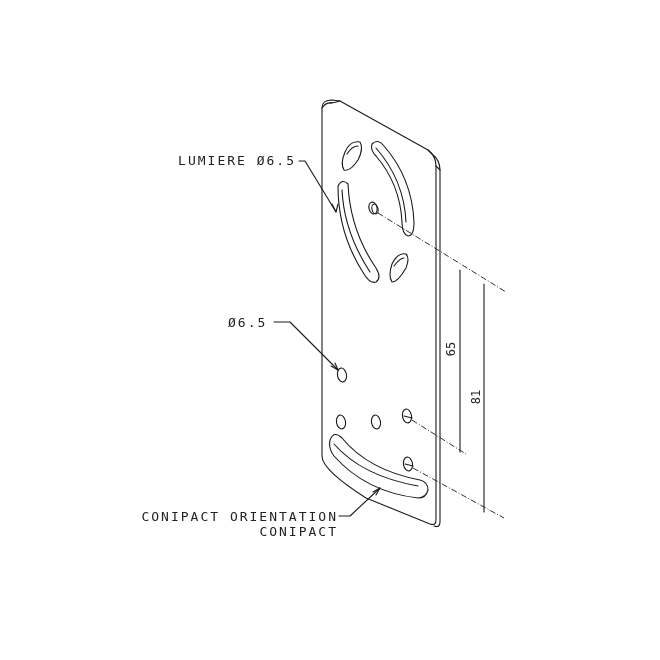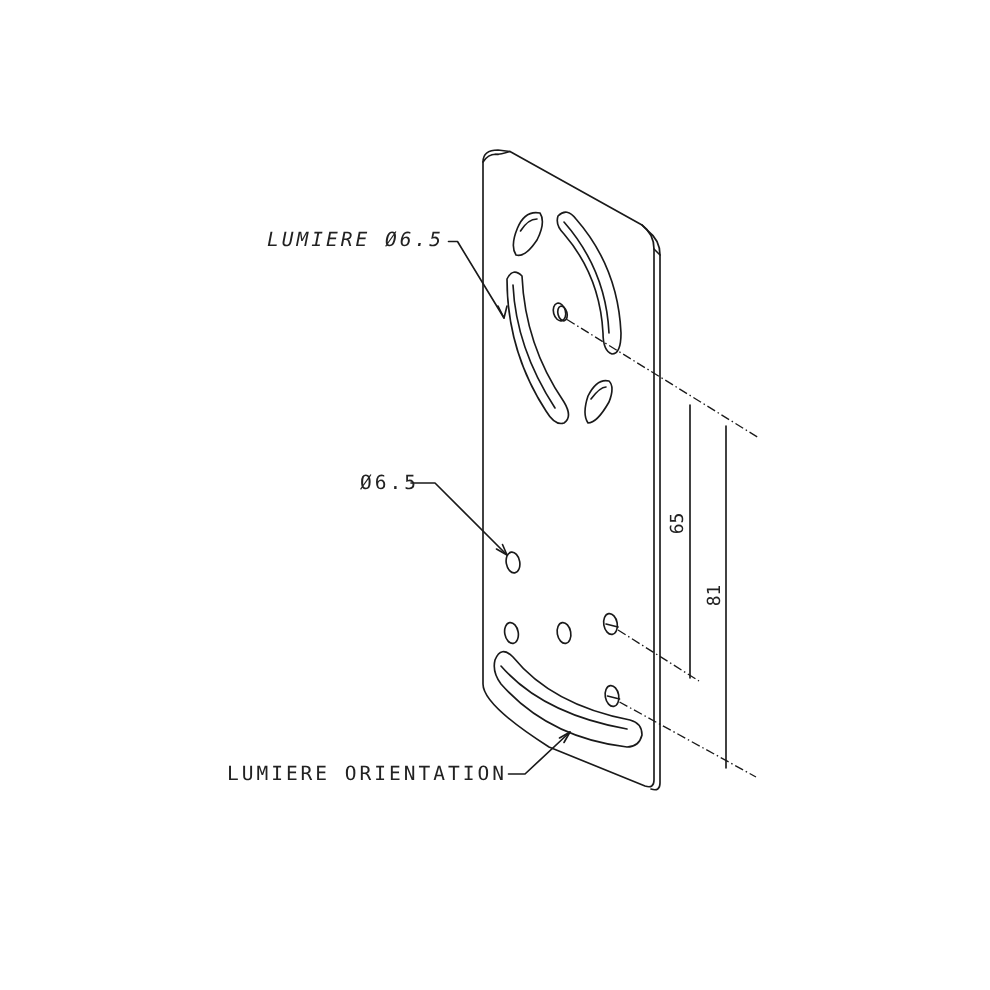--- a/index.html
+++ b/index.html
@@ -77,26 +77,27 @@
     <line x1="484" y1="284" x2="484" y2="512"></line>
   </g>
 
   <g fill="none" stroke="#1a1a1a" stroke-width="0.9" stroke-dasharray="6,2,1,2">
     <line x1="378" y1="213" x2="506" y2="292"></line>
     <line x1="412" y1="420" x2="466" y2="454"></line>
     <line x1="413" y1="468" x2="504" y2="518"></line>
   </g>
 </svg>
 
-<div class="lbl right" style="left:150px; top:153px; width:146px;font-style:italic;">
+<div class="lbl right" style="left:150px; top:153px; width:146px;">
   <div>LUMIERE Ø6.5</div>
 </div>
 
-<div class="lbl" style="left:240px; top:315px;">
+<div class="lbl" style="left:228px; top:315px;">
   <span>Ø6.5</span>
 </div>
 
 <div class="lbl right" style="left:130px; top:509px; width:208px;">
-  <div>LUMIERE ORIENTATION</div>
+  <div>CONIPACT ORIENTATION</div>
+  <div>CONIPACT</div>
 </div>
 
 <div class="dimtxt" style="left:444px; top:342px; transform: rotate(-90deg);">65</div>
 <div class="dimtxt" style="left:469px; top:390px; transform: rotate(-90deg);">81</div>
 
 </body></html>

